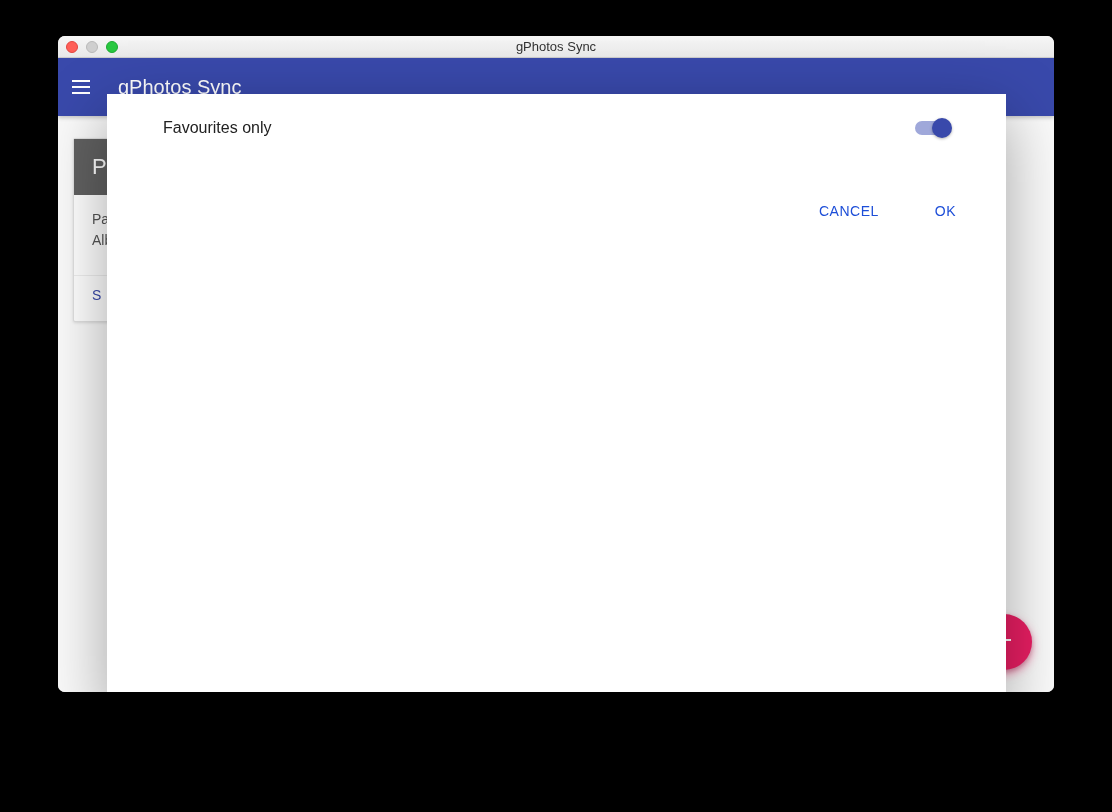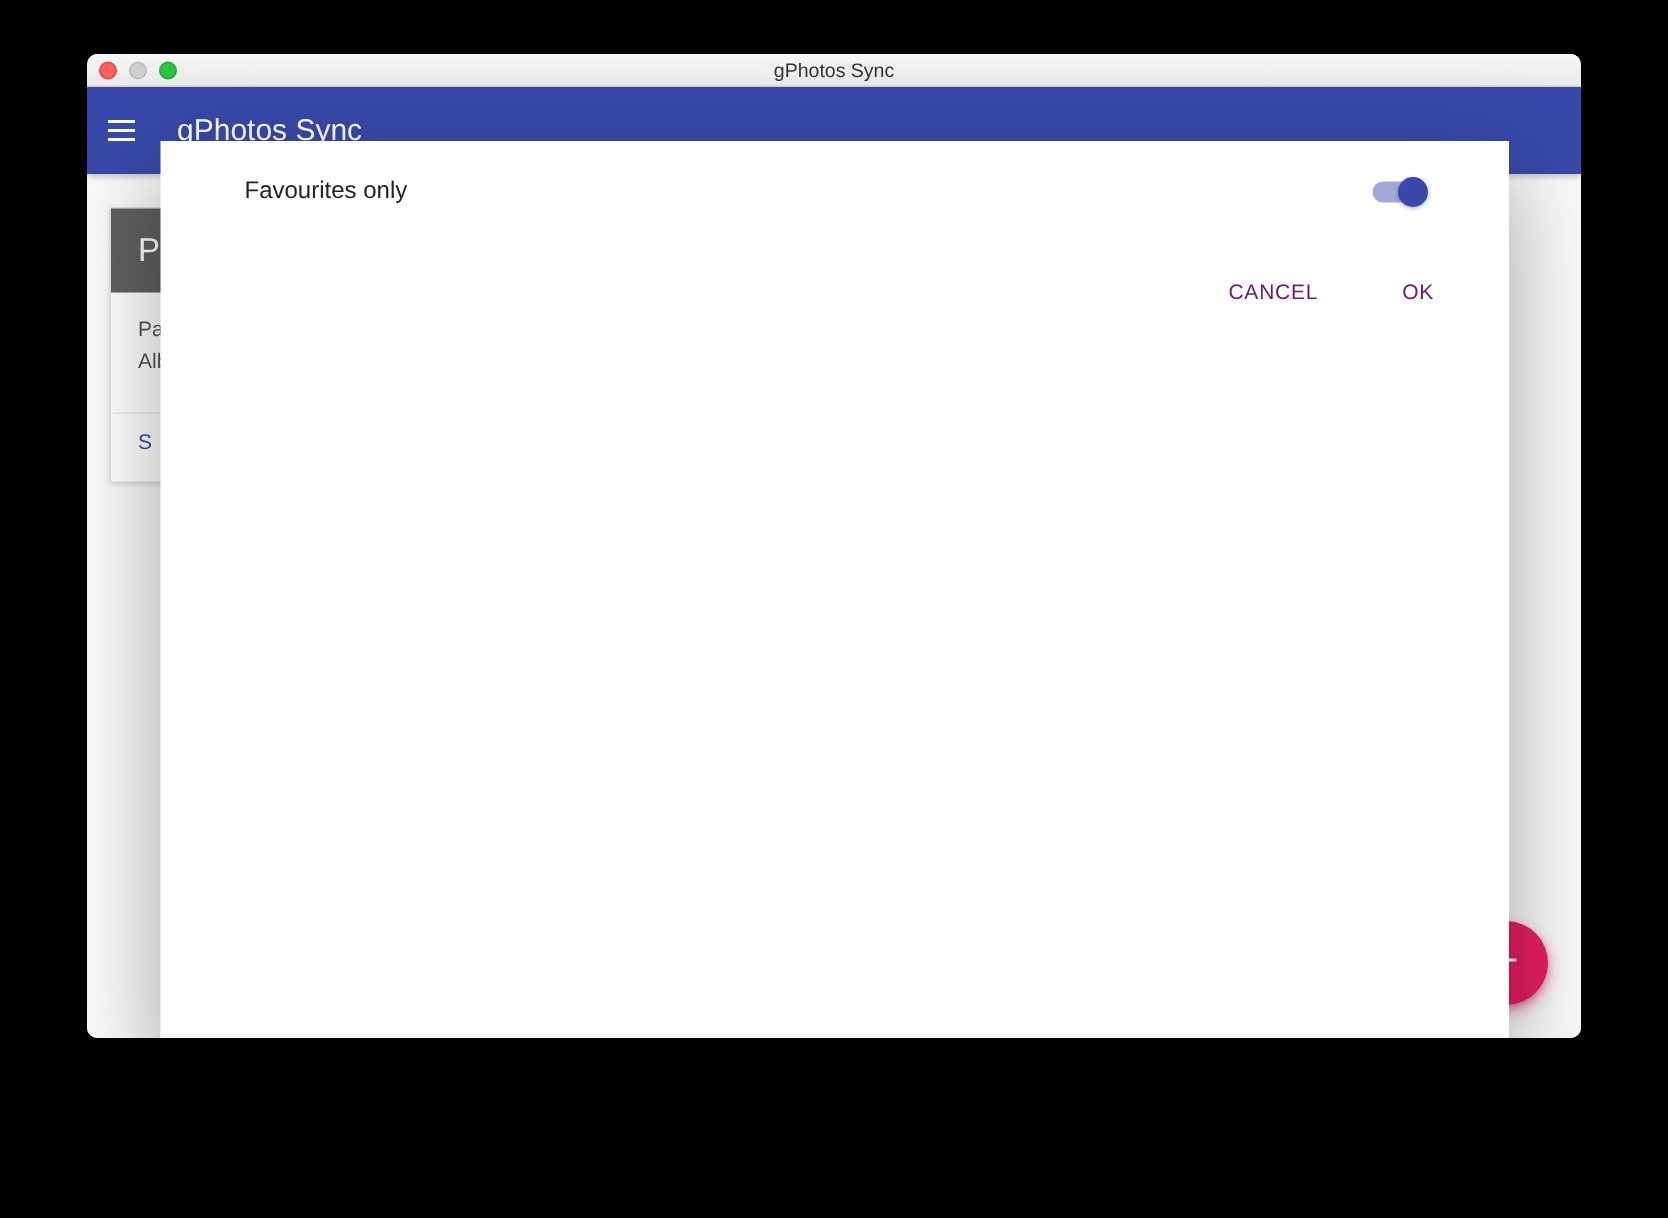--- a/index.html
+++ b/index.html
@@ -156,21 +156,21 @@
       font-weight: 600;
       color: #1a1a1a;
       margin-bottom: 42px;
       letter-spacing: -0.5px;
     }
     .setting-row {
       display: flex;
       align-items: center;
       justify-content: space-between;
       padding: 0 16px 0 16px;
-      margin-bottom: 40px;
+      margin-bottom: 57px;
     }
     .setting-label {
       font-size: 16px;
       color: #222;
     }
     
     .switch {
       position: relative;
       width: 36px; height: 20px;
       cursor: pointer;
@@ -194,21 +194,21 @@
     .dialog-actions {
       display: flex;
       justify-content: flex-end;
       gap: 48px;
       padding-right: 6px;
     }
     .dialog-btn {
       font-size: 14px;
       font-weight: 500;
       letter-spacing: 0.5px;
-      color: #701a75;
+      color: #1d4ed8;
       cursor: pointer;
       background: none;
       border: none;
       padding: 8px 4px;
       text-transform: uppercase;
     }
   </style>
 </head>
 <body>
 

